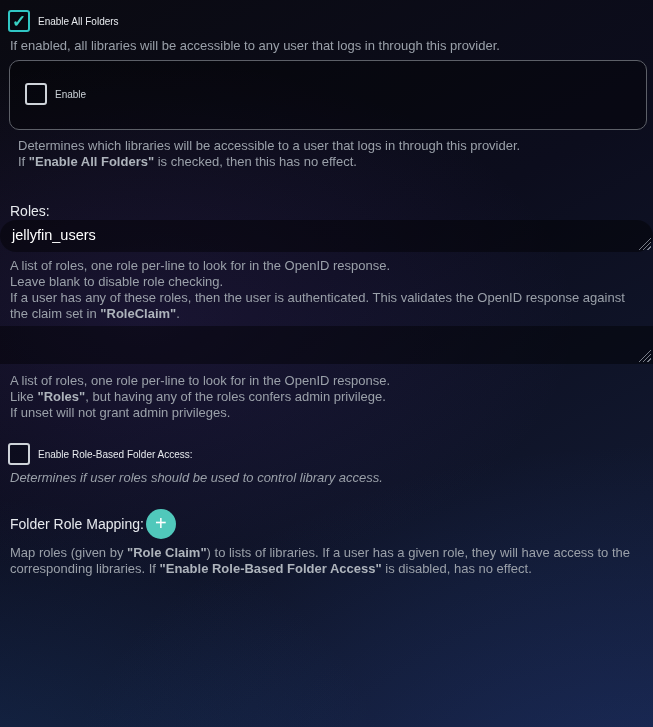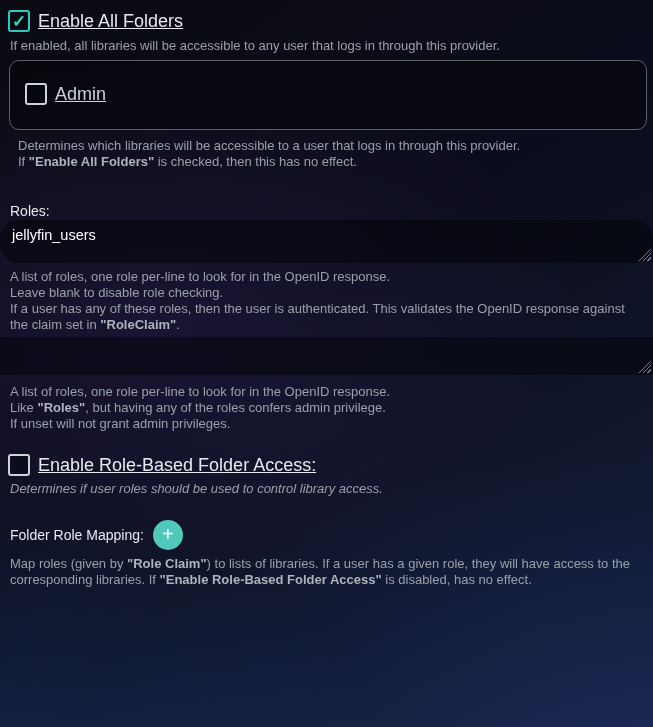--- a/index.html
+++ b/index.html
@@ -19,21 +19,21 @@
   .cb-row { display:flex; align-items:center; gap:8px; margin-left:8px; cursor:pointer; }
   .cb {
     width:22px; height:22px; flex:0 0 auto;
     border:2px solid #ced3d9; border-radius:3px;
     background:rgba(4,7,15,0.35);
     display:flex; align-items:center; justify-content:center;
   }
   .cb .mark { display:none; color:#38d1c3; font-size:17px; font-weight:600; line-height:1; }
   .cb.checked { border-color:#30c6c4; }
   .cb.checked .mark { display:block; }
-  .cb-label { color:#e7eaee; font-size:18px;text-decoration:underline; }
+  .cb-label { color:#e7eaee; font-size:10px; }
   .cb-label.dim { color:#ccd2d8; }
   .label { display:block; color:#e7eaee; font-size:14px; line-height:14px; margin:0 10px; }
   .desc { color:#9aa0a9; font-size:13px; line-height:16px; margin:6px 10px 0 10px; }
   .desc .b { font-weight:bold; color:#aeb4bc; }
   .folder-box {
     margin:6px 6px 0 9px;
     border:1px solid #5d6068; border-radius:10px;
     background:rgba(0,0,0,0.32);
     padding:22px 16px 24px 15px;
   }
@@ -42,35 +42,35 @@
   .ta-wrap { position:relative; margin-top:2px; }
   textarea {
     display:block; width:653px;
     border:none; outline:none; resize:none;
     background:rgba(0,0,0,0.42);
     color:#ffffff;
     font-family:"Liberation Sans", sans-serif;
     font-size:14.5px; line-height:18px;
     padding:6px 12px;
   }
-  .ta-roles { height:43px;border-radius:20px; }
+  .ta-roles { height:32px;border-radius:20px; }
   .ta-admin { height:38px; }
   .grip {
     position:absolute; right:2px; bottom:2px; width:13px; height:13px;
     clip-path:polygon(100% 0, 100% 100%, 0 100%);
     background:repeating-linear-gradient(-45deg, transparent 0 2px, rgba(195,201,211,0.6) 2px 3px);
   }
   .mt23 { margin-top:23px; }
   .mt22 { margin-top:22px; }
   .mt21 { margin-top:34px; }
   .mt9  { margin-top:9px; }
   .mt8  { margin-top:8px;margin-left:18px; }
   .mt5  { margin-top:5px;font-style:italic; }
   .mt4  { margin-top:4px; }
-  .map-row { display:flex; align-items:center; gap:9px; margin:23px 10px 0 10px; }
+  .map-row { display:flex; align-items:center; gap:2px; margin:23px 10px 0 10px; }
   .add-btn {
     width:30px; height:30px; border-radius:50%;
     border:none; background:#50c8bb; color:#ffffff;
     font-family:"Liberation Sans", sans-serif;
     font-size:20px; line-height:1; font-weight:400;
     display:flex; align-items:center; justify-content:center;
     cursor:pointer; padding:0 0 2px 0;
   }
 </style>
 </head>
@@ -87,21 +87,21 @@
     </label>
     <div class="desc">
         <div><span>If enabled, all libraries will be accessible to any user that logs in through this provider.</span></div>
       </div>
   </div>
 
   <div>
     <div class="folder-box">
       <label class="cb-row">
         <span class="cb"></span>
-        <span class="cb-label dim">Admin</span>
+        <span class="cb-label dim">Enable</span>
       </label>
     </div>
     <div class="desc mt8">
         <div><span>Determines which libraries will be accessible to a user that logs in through this provider.</span></div>
         <div><span>If </span><span class="b">"Enable All Folders"</span><span> is checked, then this has no effect.</span></div>
       </div>
   </div>
 
   <div>
     <span class="label mt21">Roles:</span>

